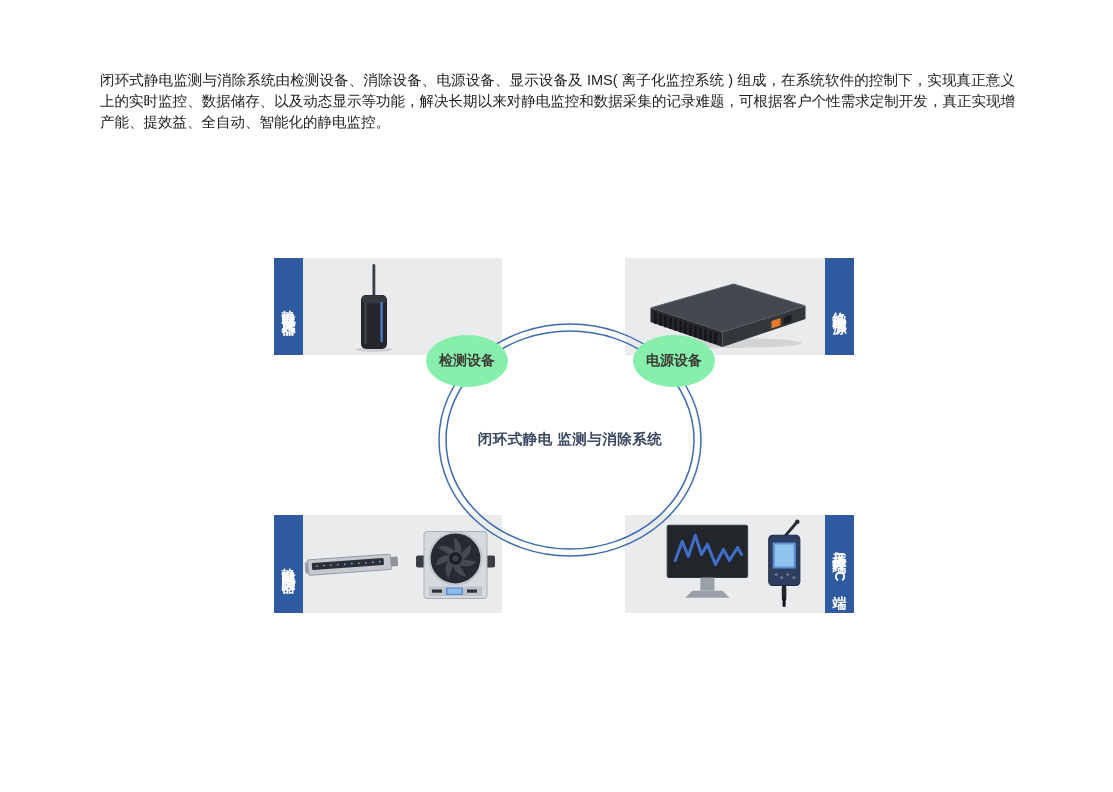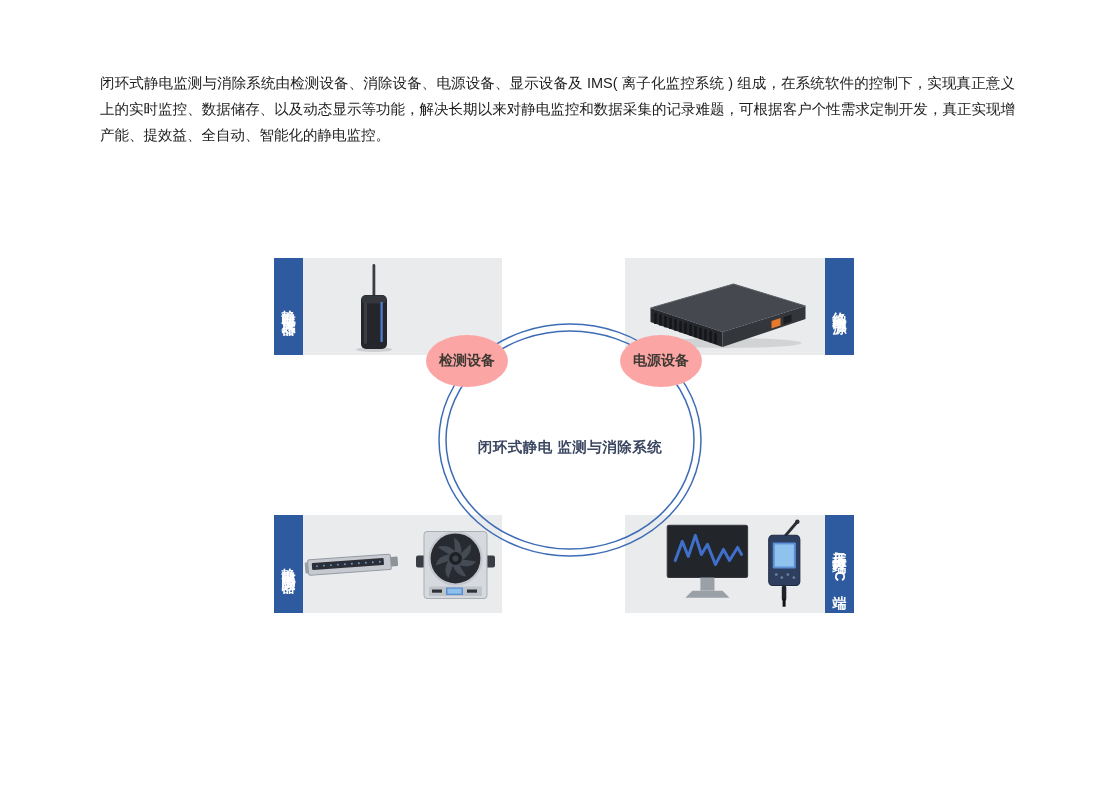--- a/index.html
+++ b/index.html
@@ -8,21 +8,21 @@
     background: #ffffff;
     font-family: "Liberation Sans", "DejaVu Sans", sans-serif;
     position: relative;
     overflow: hidden;
   }
   .page { position: absolute; inset: 0; width: 1113px; height: 792px; }
 
   .intro {
     position: absolute;
     left: 100px; top: 55px; width: 915px;
-    font-size: 14.5px; line-height: 26px;
+    font-size: 14.5px; line-height: 21px;
     color: #1c1c1c;
     text-align: justify;
     text-justify: inter-ideograph;
   }
 
   
   .panel { position: absolute; display: flex; z-index: 1; }
   .panel.tl { left: 274px; top: 258px; width: 228px; height: 97px; }
   .panel.tr { left: 625px; top: 258px; width: 229px; height: 97px; }
   .panel.bl { left: 274px; top: 515px; width: 228px; height: 98px; }
@@ -52,44 +52,43 @@
   
   .ring {
     position: absolute; left: 0; top: 0;
     z-index: 2; pointer-events: none;
   }
 
   
   .node {
     position: absolute;
     width: 82px; height: 52px;
-    background: #fca5a5;
+    background: #86efac;
     border-radius: 50%;
     display: flex; align-items: center; justify-content: center;
     z-index: 3;
   }
   .node span {
     font-size: 14px; font-weight: bold;
     color: #3e3a33;
     white-space: nowrap;
   }
   .node.detect    { left: 426px; top: 335px; }
-  .node.power     { left: 620px; top: 335px; }
+  .node.power     { left: 633px; top: 335px; }
   .node.eliminate { left: 438px; top: 485px; }
   .node.display   { left: 615px; top: 485px; }
 
   .center-label {
     position: absolute;
     left: 440px; top: 430px; width: 260px;
     text-align: center;
     font-size: 14.5px; font-weight: bold;
     color: #3a4660;
     letter-spacing: 0.5px;
     z-index: 3;
-    margin-top: 8px;
   }
 </style>
 </head>
 <body>
 
 <div class="page">
 
   <p class="intro">闭环式静电监测与消除系统由检测设备、消除设备、电源设备、显示设备及 IMS( 离子化监控系统 ) 组成，在系统软件的控制下，实现真正意义上的实时监控、数据储存、以及动态显示等功能，解决长期以来对静电监控和数据采集的记录难题，可根据客户个性需求定制开发，真正实现增产能、提效益、全自动、智能化的静电监控。</p>
 
   <svg class="ring" width="1113" height="792" aria-hidden="true">

